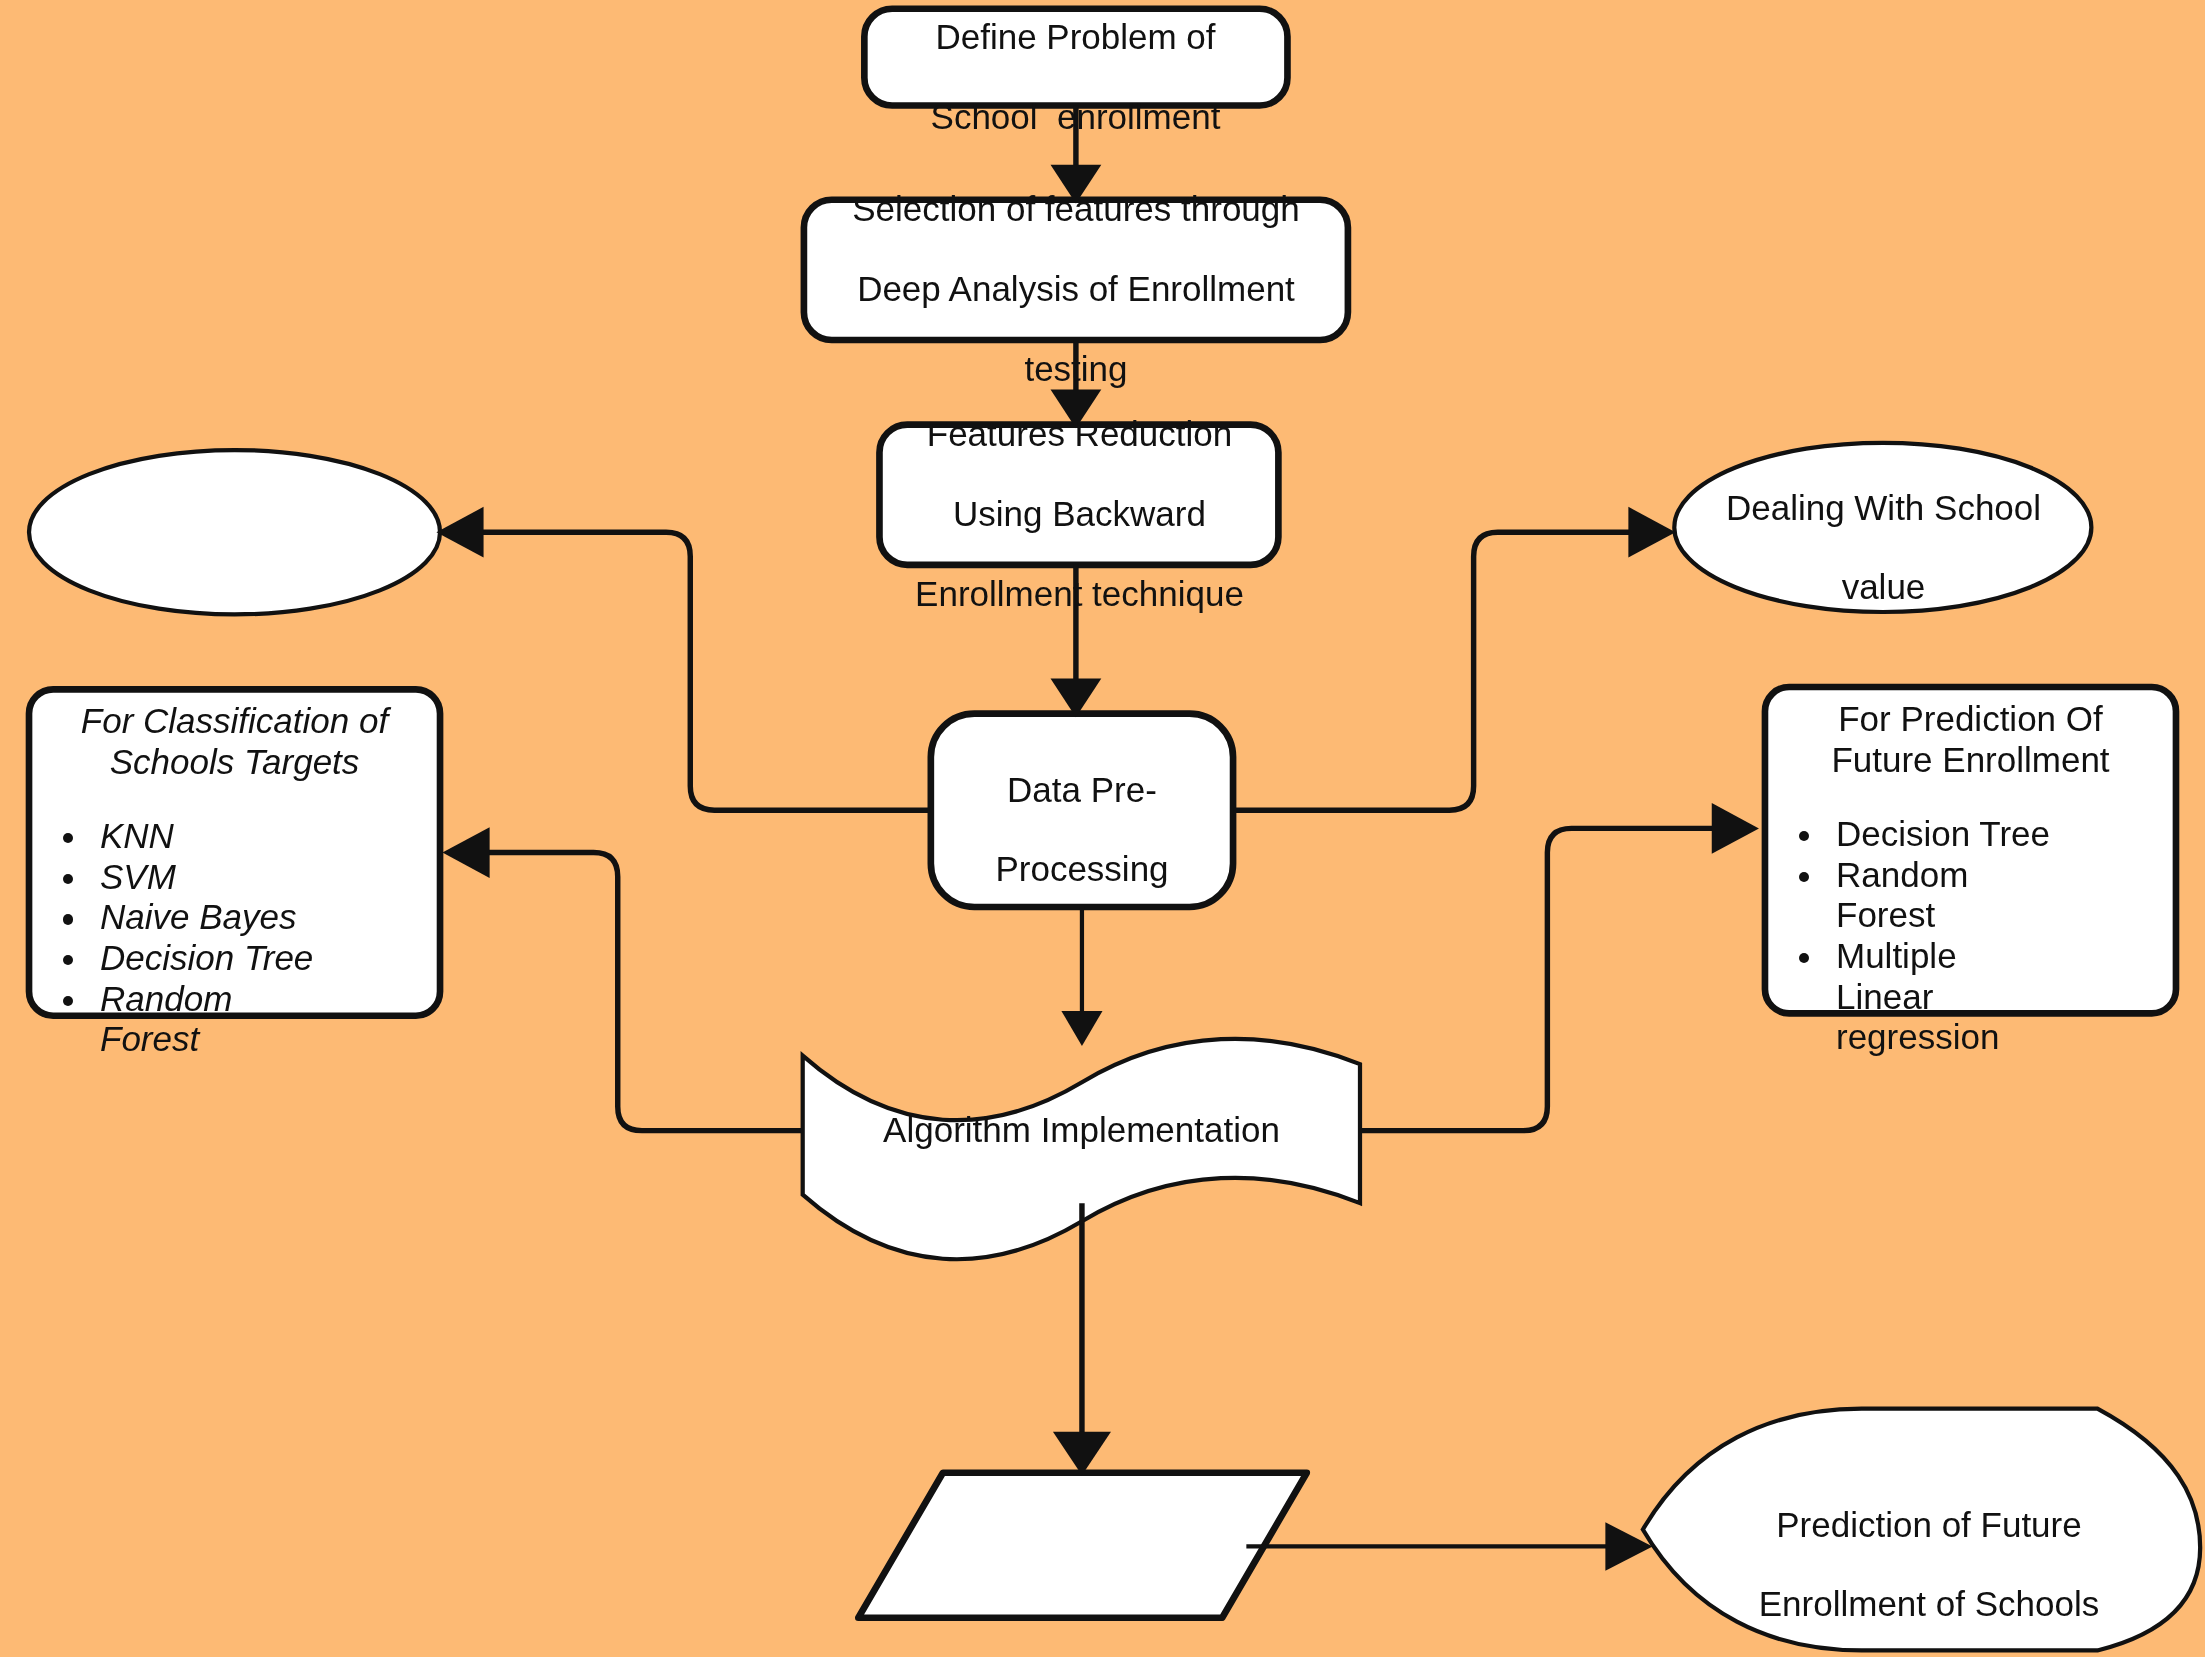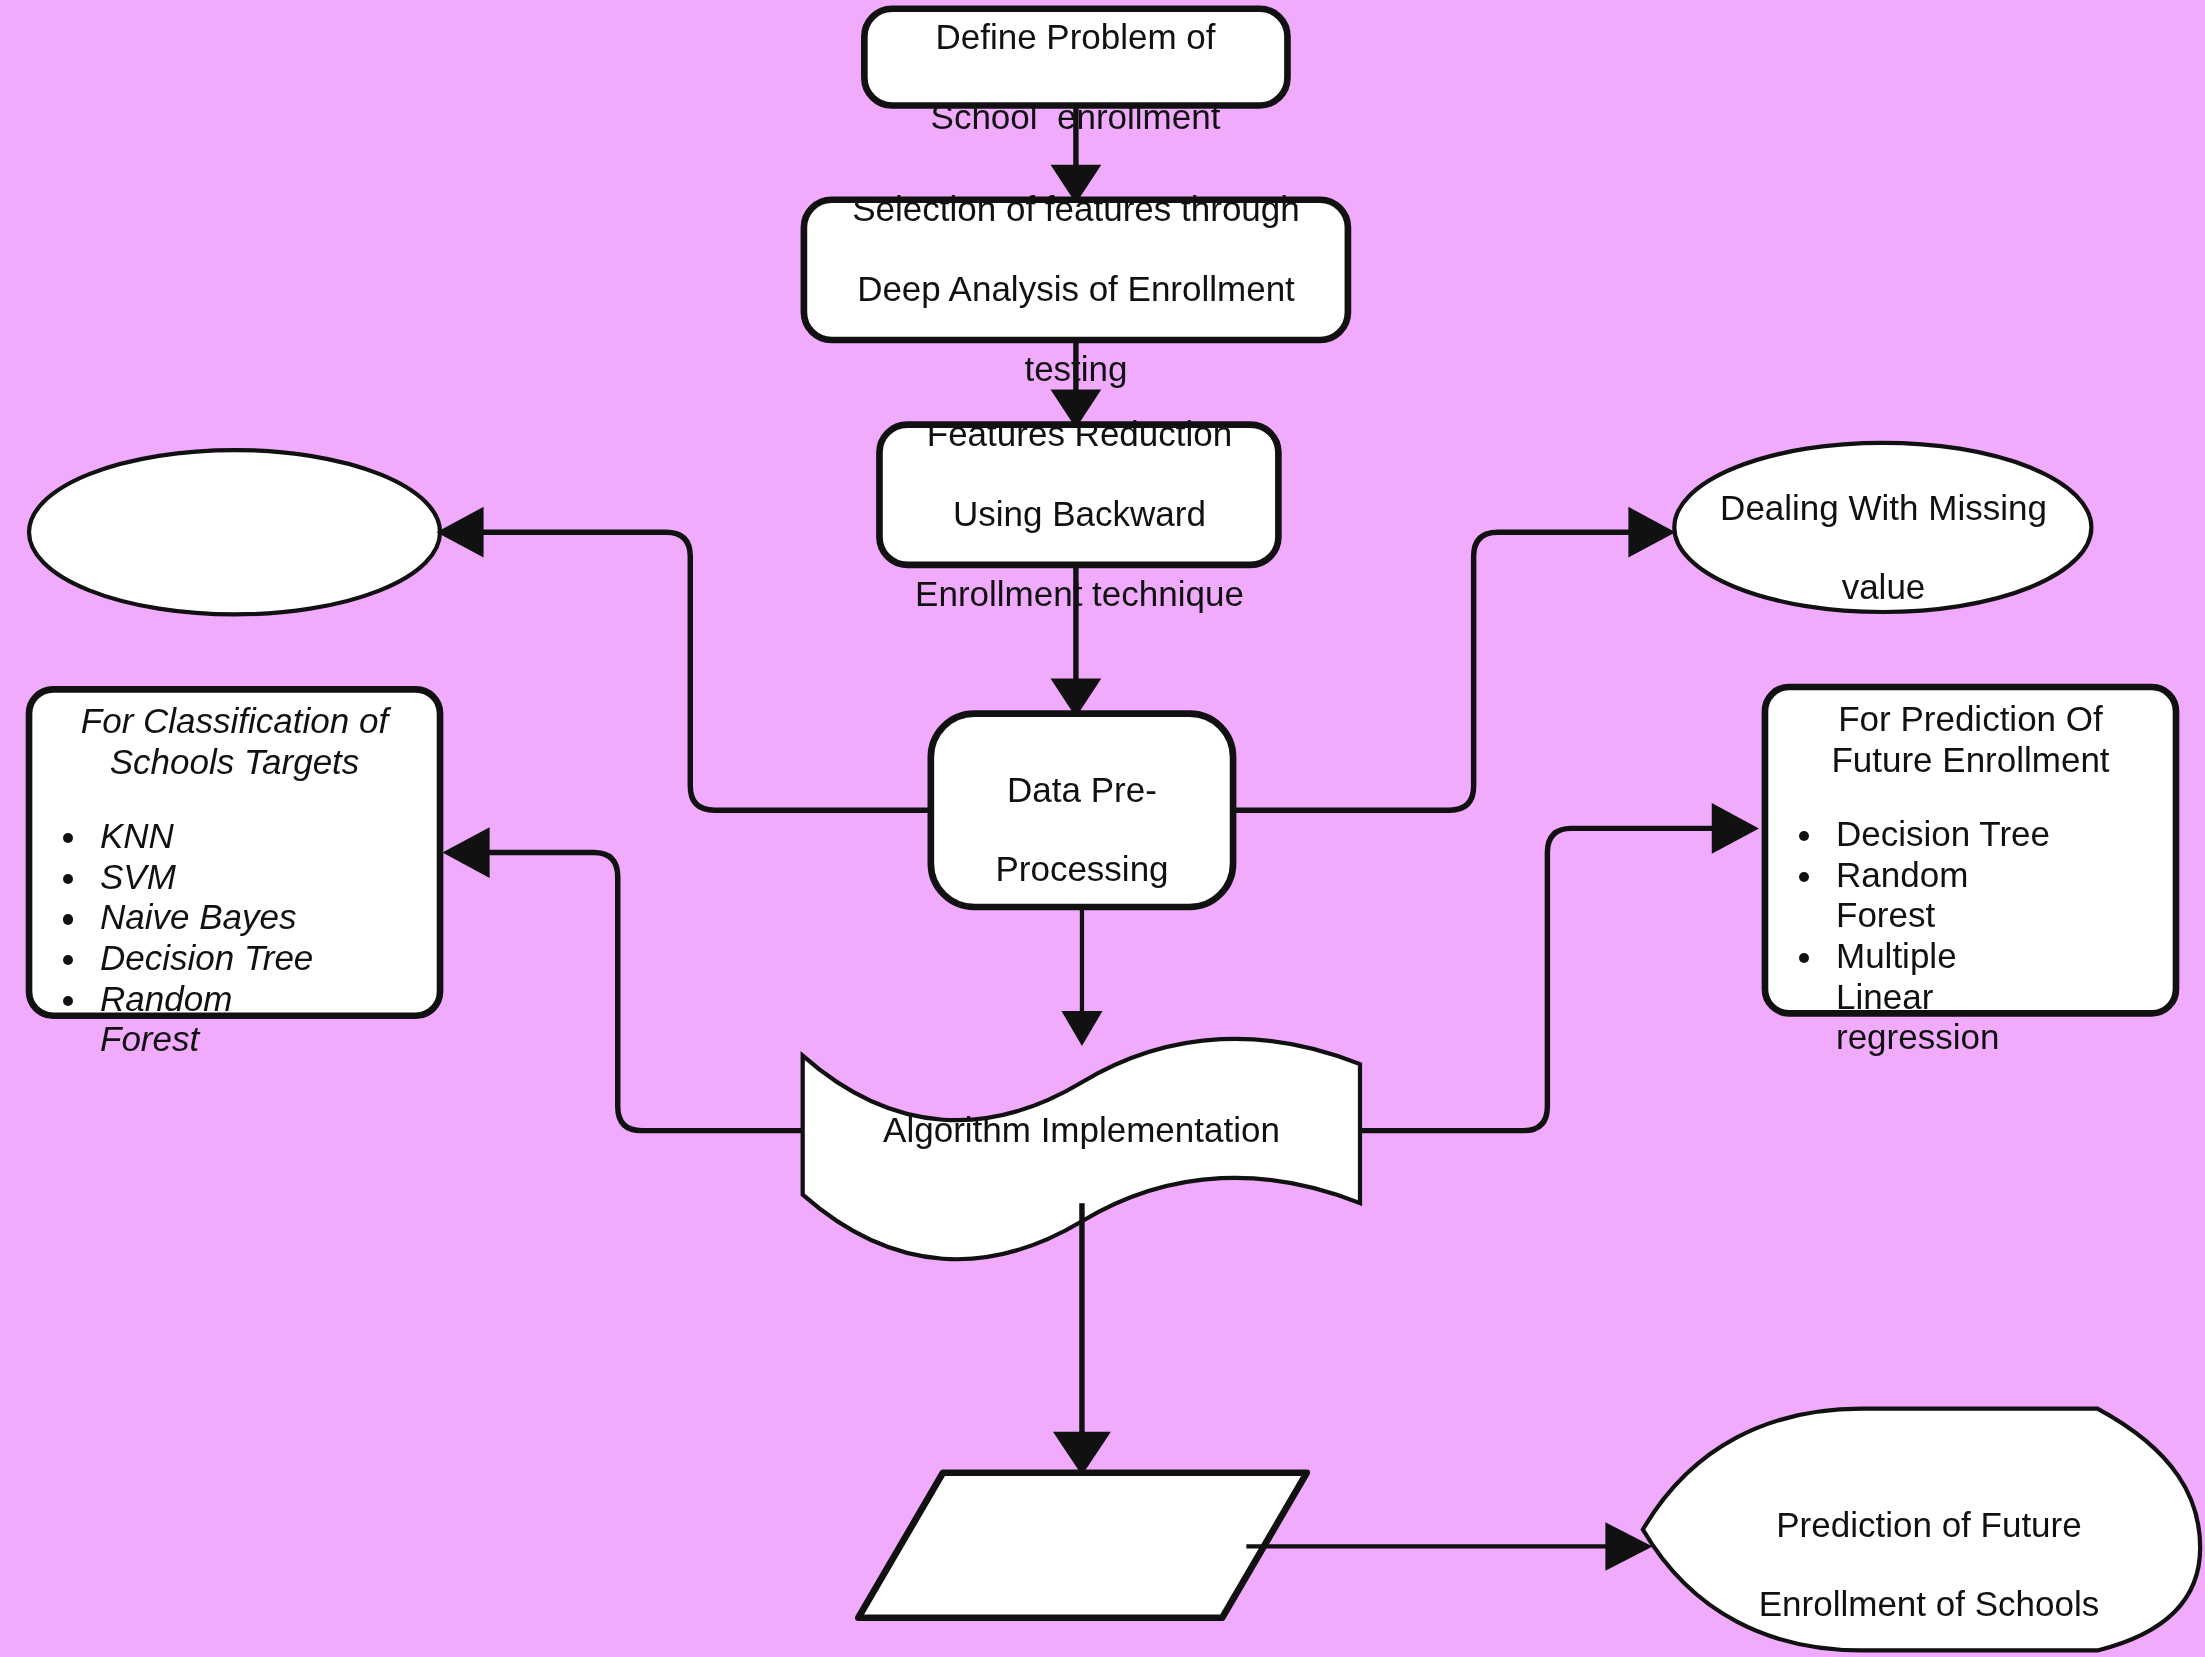--- a/index.html
+++ b/index.html
@@ -10,21 +10,21 @@
   body {
     width: 2205px;
     height: 1658px;
     font-family: "Liberation Sans", sans-serif;
     overflow: hidden;
   }
   #flowchart-root {
     position: relative;
     width: 2205px;
     height: 1658px;
-    background: #f0abfc;
+    background: #fdba74;
   }
   svg#flow-svg {
     position: absolute;
     top: 0;
     left: 0;
     width: 2205px;
     height: 1658px;
     display: block;
   }
   .shape-outline {
@@ -181,21 +181,21 @@
       <span>
         <span class="tbox-line">Features Reduction</span><br>
         <span class="tbox-line">Using Backward</span><br>
         <span class="tbox-line">Enrollment technique</span>
       </span>
     </div>
 
 
     <div class="node-label hdr" style="left:1675px; top:443px; width:417px; height:169px; display:flex; align-items:center; justify-content:center;">
       <span>
-        <span class="tbox-line">Dealing With Missing</span><br>
+        <span class="tbox-line">Dealing With School</span><br>
         <span class="tbox-line">value</span>
       </span>
     </div>
 
     <div class="list-block" style="left:29px; top:701px; width:411px;font-style:italic;">
       <div class="hdr">For Classification of
 Schools Targets</div>
       <ul class="bullets" style="margin-top:34px;">
         <li>KNN</li>
         <li>SVM</li>

